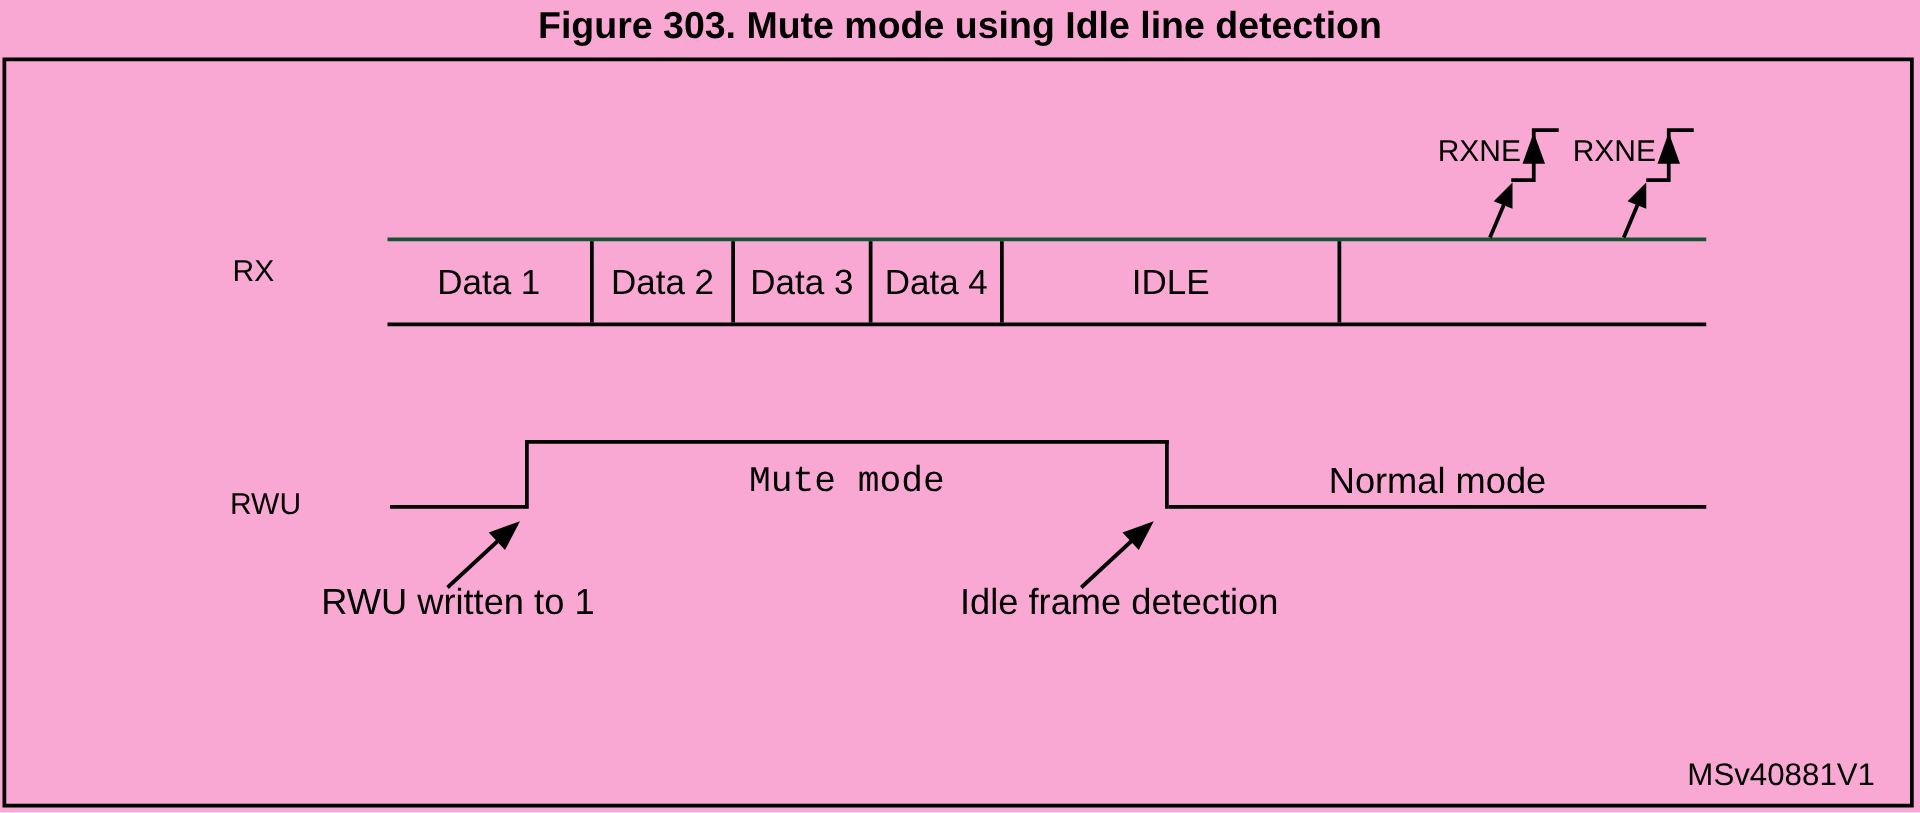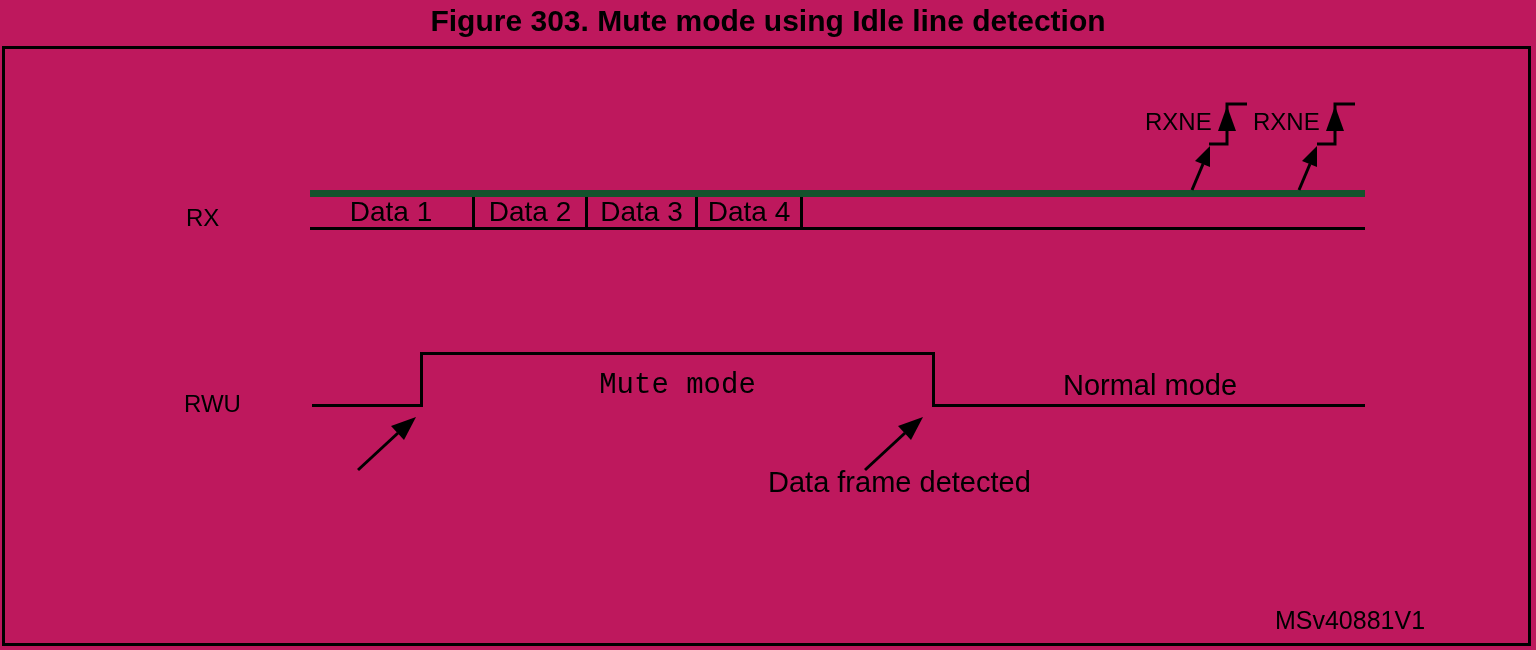--- a/index.html
+++ b/index.html
@@ -1,59 +1,59 @@
 <!DOCTYPE html>
 <html><head>
 <meta charset="utf-8">
 <style>
   html,body{margin:0;padding:0;background:#ffffff;}
   .stage{
     position:relative;
     width:1536px;height:650px;
-    background:#be185d;
+    background:#f9a8d4;
     font-family:"Liberation Sans","DejaVu Sans",sans-serif;
     color:#000;
     overflow:hidden;
   }
   .title{
     position:absolute;top:4px;left:0;width:100%;
     text-align:center;font-size:30px;font-weight:bold;
     letter-spacing:0px;
   }
   .frame{
     position:absolute;left:2px;top:46px;width:1529px;height:600px;
     border:3px solid #000;box-sizing:border-box;
   }
   .sig-label{
     position:absolute;font-size:24px;
   }
   .rx-label{left:186px;top:204px;}
   .rwu-label{left:184px;top:390px;}
   
   .rx-band{
-    position:absolute;left:310px;top:190px;width:1055px;height:40px;
+    position:absolute;left:310px;top:190px;width:1055px;height:71px;
     box-sizing:border-box;
-    border-top:7px solid #14532d;border-bottom:3px solid #000;
+    border-top:3px solid #14532d;border-bottom:3px solid #000;
     display:flex;
     text-align:right;
   }
   .rx-cell{
     box-sizing:border-box;
     display:flex;align-items:center;justify-content:center;
     font-size:28px;
     border-left:3px solid #000;
     flex:0 0 auto;height:100%;
   }
   .rx-cell.first{border-left:none;}
   .w1{width:162px}.w2{width:113px}.w3{width:110px}.w4{width:105px}
   .w5{width:270px}.w6{width:125px}.w7{width:105px}.wtail{width:65px}
   
   .rxne{
     position:absolute;top:108px;width:77px;
-    font-size:24px;text-align:left;
+    font-size:24px;text-align:center;
   }
   .rxne1{left:1145px;}
   .rxne2{left:1253px;}
   
   .rwu-low-left{
     position:absolute;left:312px;top:404px;width:108px;height:0;
     border-top:3px solid #000;
   }
   .rwu-pulse{
     position:absolute;left:420px;top:352px;width:515px;height:55px;
@@ -70,21 +70,21 @@
   .mute-label{left:420px;width:515px;font-family:Liberation Mono, monospace;}
   .normal-label{left:935px;width:430px;}
   
   .annot{
     position:absolute;top:466px;font-size:29px;
   }
   .annot-rise{left:257px;}
   .annot-fall{left:768px;}
   .watermark{
     position:absolute;left:1200px;top:606px;width:300px;
-    text-align:center;font-size:25px;
+    text-align:right;font-size:25px;
   }
   .overlay{
     position:absolute;left:0;top:0;width:1536px;height:650px;
     pointer-events:none;
   }
 </style>
 </head>
 <body>
 
 <div class="stage">
@@ -100,34 +100,38 @@
       </div>
     <div class="rx-cell w2">
         <span>Data 2</span>
       </div>
     <div class="rx-cell w3">
         <span>Data 3</span>
       </div>
     <div class="rx-cell w4">
         <span>Data 4</span>
       </div>
+    <div class="rx-cell w5">
+        <span>IDLE</span>
+      </div>
     <div class="rx-cell wtail"></div>
   </div>
 
   <div class="rxne rxne1">RXNE</div>
   <div class="rxne rxne2">RXNE</div>
 
   <div class="sig-label rwu-label">RWU</div>
   <div class="rwu-low-left"></div>
   <div class="rwu-pulse"></div>
   <div class="rwu-low-right"></div>
   <div class="mode-label mute-label">Mute mode</div>
   <div class="mode-label normal-label">Normal mode</div>
 
-  <div class="annot annot-fall">Data frame detected</div>
+  <div class="annot annot-rise">RWU written to 1</div>
+  <div class="annot annot-fall">Idle frame detection</div>
 
   <div class="watermark">MSv40881V1</div>
 
   <svg class="overlay" viewBox="0 0 1536 650" xmlns="http://www.w3.org/2000/svg">
 
     <g stroke="#000" stroke-width="3" fill="none">
       <polyline points="1209,144 1227,144 1227,104 1247,104"></polyline>
       <polygon points="1227,106 1218,131 1236,131" fill="#000" stroke="none"></polygon>
     </g>
 

